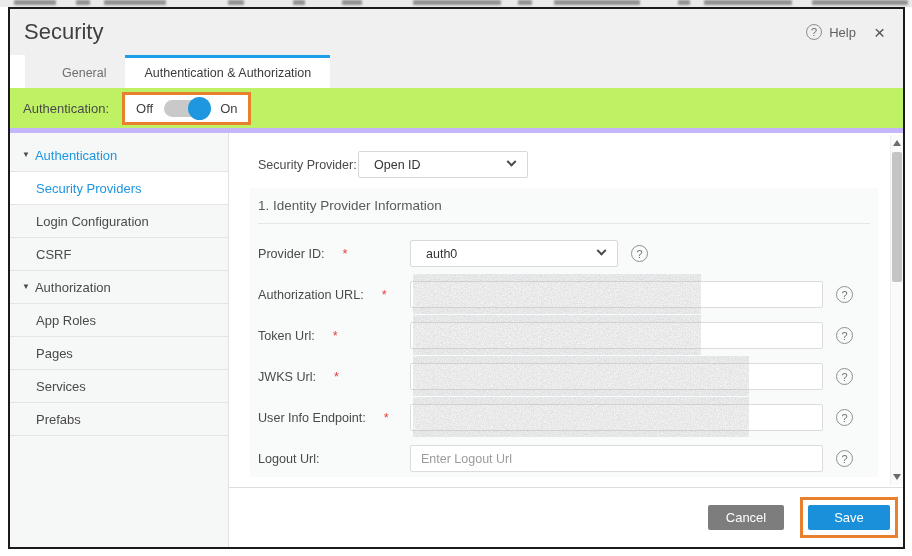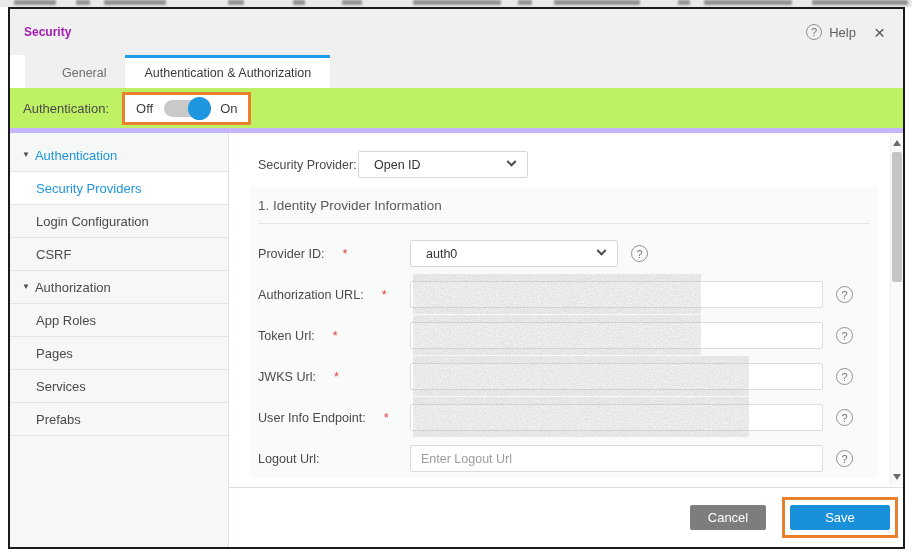--- a/index.html
+++ b/index.html
@@ -10,21 +10,21 @@
   html,body{width:912px;height:556px;background:#fff;overflow:hidden;position:relative;}
 
   .top-strip{position:absolute;left:0;top:0;width:912px;height:7px;background:#eaeaea;overflow:hidden;}
   .blob{position:absolute;top:0;height:5px;background:#4a4a4a;opacity:.55;filter:blur(1px);border-radius:1px;}
 
   .dialog{position:absolute;left:8px;top:7px;width:897px;height:542px;border:2px solid #1b1b1b;
     background:#fff;display:flex;flex-direction:column;}
 
   
   .header{height:46px;background:#f0f0f0;display:flex;align-items:center;padding:0 18px 0 14px;flex:0 0 auto;}
-  .title{flex:1;font-size:12px;color:#a21caf;font-weight:bold;}
+  .title{flex:1;font-size:22px;color:#404040;}
   .help-btn{display:flex;align-items:center;gap:7px;font-size:13px;color:#5f5f5f;cursor:pointer;}
   .circle-q{width:16px;height:16px;border:1px solid #8f8f8f;border-radius:50%;font-size:11px;color:#757575;
     display:flex;align-items:center;justify-content:center;line-height:1;}
   .close{margin-left:18px;font-size:19px;color:#555;line-height:1;cursor:pointer;}
 
   
   .tabbar{height:33px;background:#f0f0f0;display:flex;align-items:stretch;padding-left:18px;flex:0 0 auto;margin-left:15px;}
   .tab{padding:0 19px;display:flex;align-items:center;font-size:12.5px;color:#6e6e6e;
     border-top:3px solid transparent;cursor:pointer;white-space:nowrap;}
   .tab.active{background:#fff;color:#3a3a3a;border-top:3px solid var(--tab-border);}
@@ -84,21 +84,21 @@
   .sb-up{top:5px;border-bottom:6px solid #6b6b6b;}
   .sb-down{bottom:5px;border-top:6px solid #6b6b6b;}
   .sb-thumb{position:absolute;left:1px;top:17px;width:10px;height:130px;background:#c4c4c4;border-radius:2px;cursor:pointer;}
 
   
   .footer{height:60px;border-top:1px solid #dedede;background:#fff;display:flex;align-items:center;
     justify-content:flex-end;gap:16px;padding-right:5px;flex:0 0 auto;}
   .btn{height:25px;border:none;border-radius:2px;color:#fff;font-size:13px;cursor:pointer;}
   .btn-cancel{width:76px;background:var(--cancel-gray);}
   .save-hl{border:3px solid var(--orange);padding:5px;background:#fff;display:flex;}
-  .btn-save{width:100px;background:var(--save-blue);}
+  .btn-save{width:82px;background:var(--save-blue);}
 </style>
 </head>
 <body>
 
 <svg width="0" height="0" style="position:absolute">
   <defs>
     <filter id="noiseF" x="0" y="0" width="100%" height="100%">
       <feTurbulence type="fractalNoise" baseFrequency="0.75" numOctaves="2" stitchTiles="stitch" result="n"></feTurbulence>
       <feColorMatrix in="n" type="matrix" values="0 0 0 0 0.45  0 0 0 0 0.45  0 0 0 0 0.47  0 0 0 0.55 0"></feColorMatrix>
     </filter>

